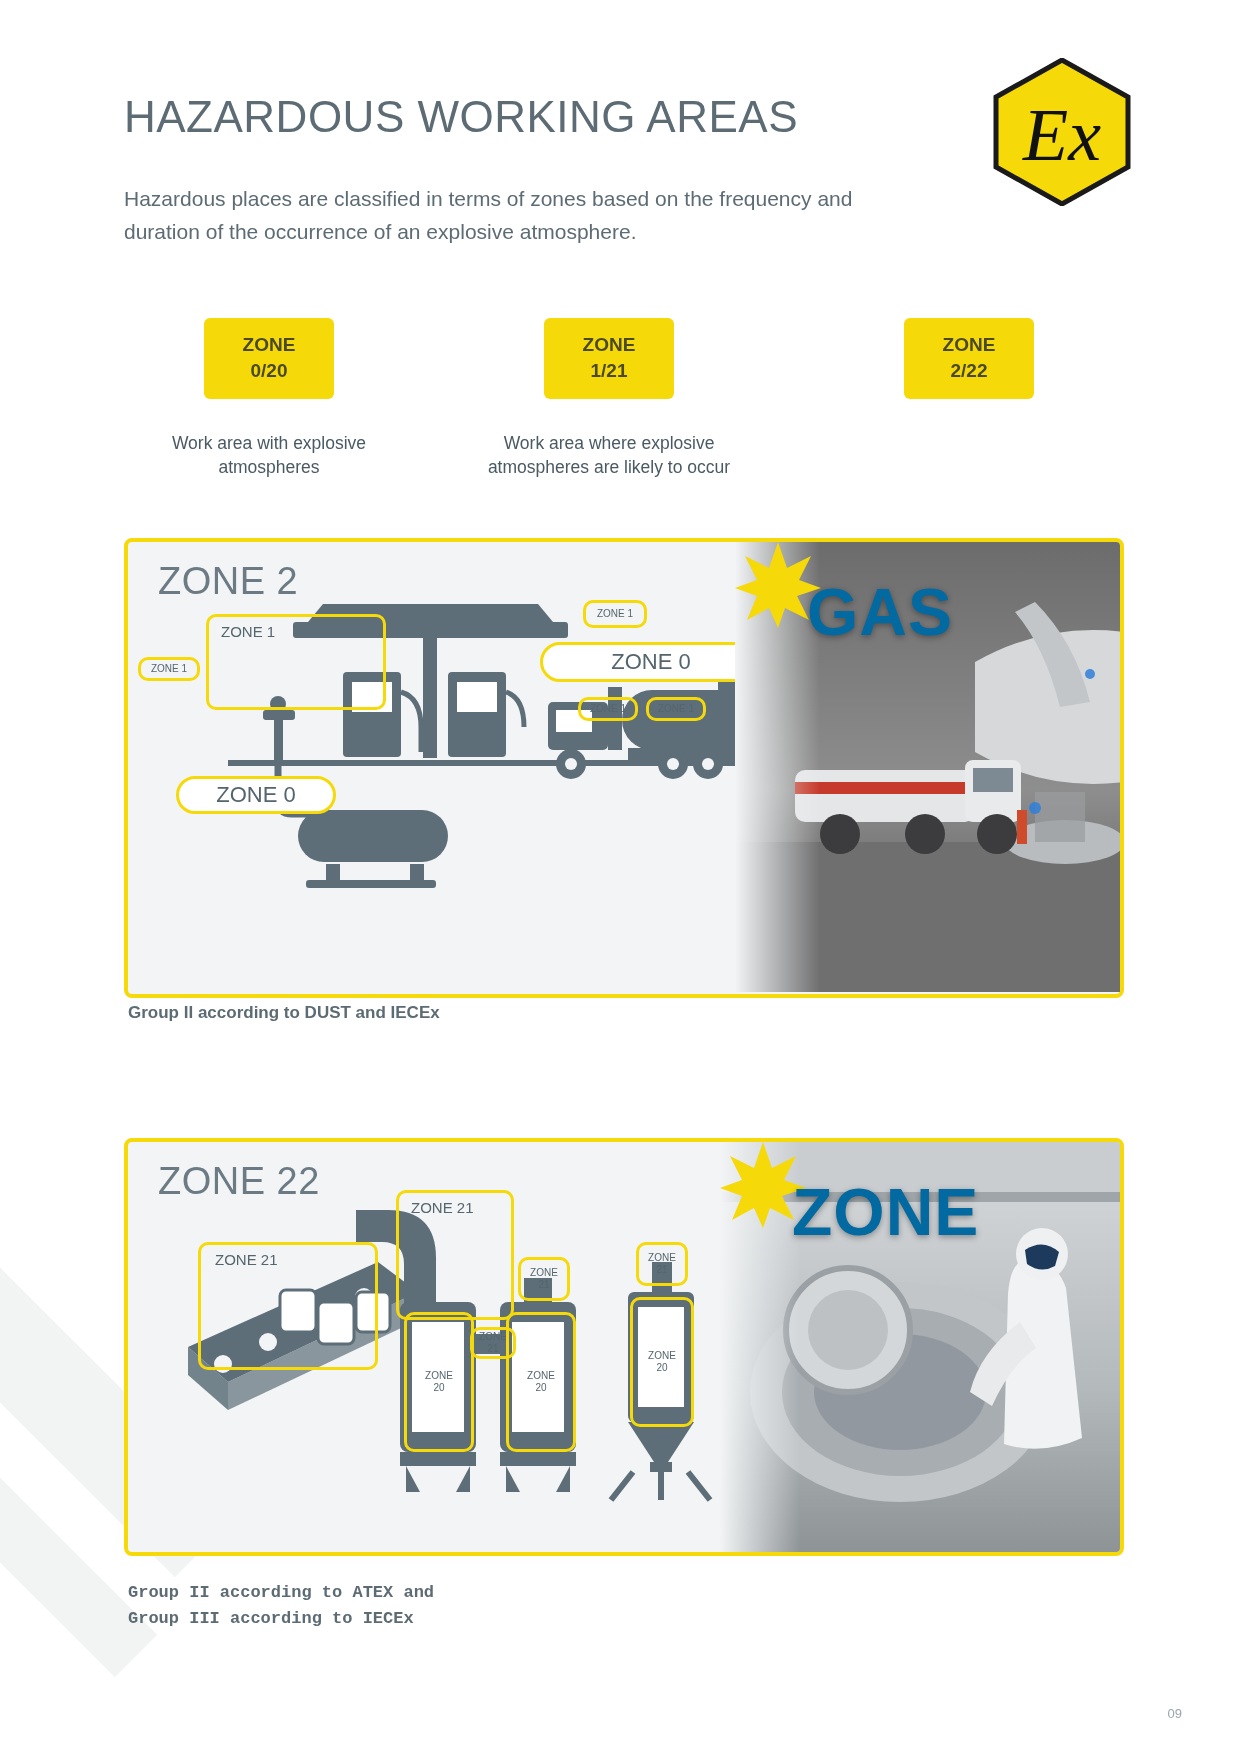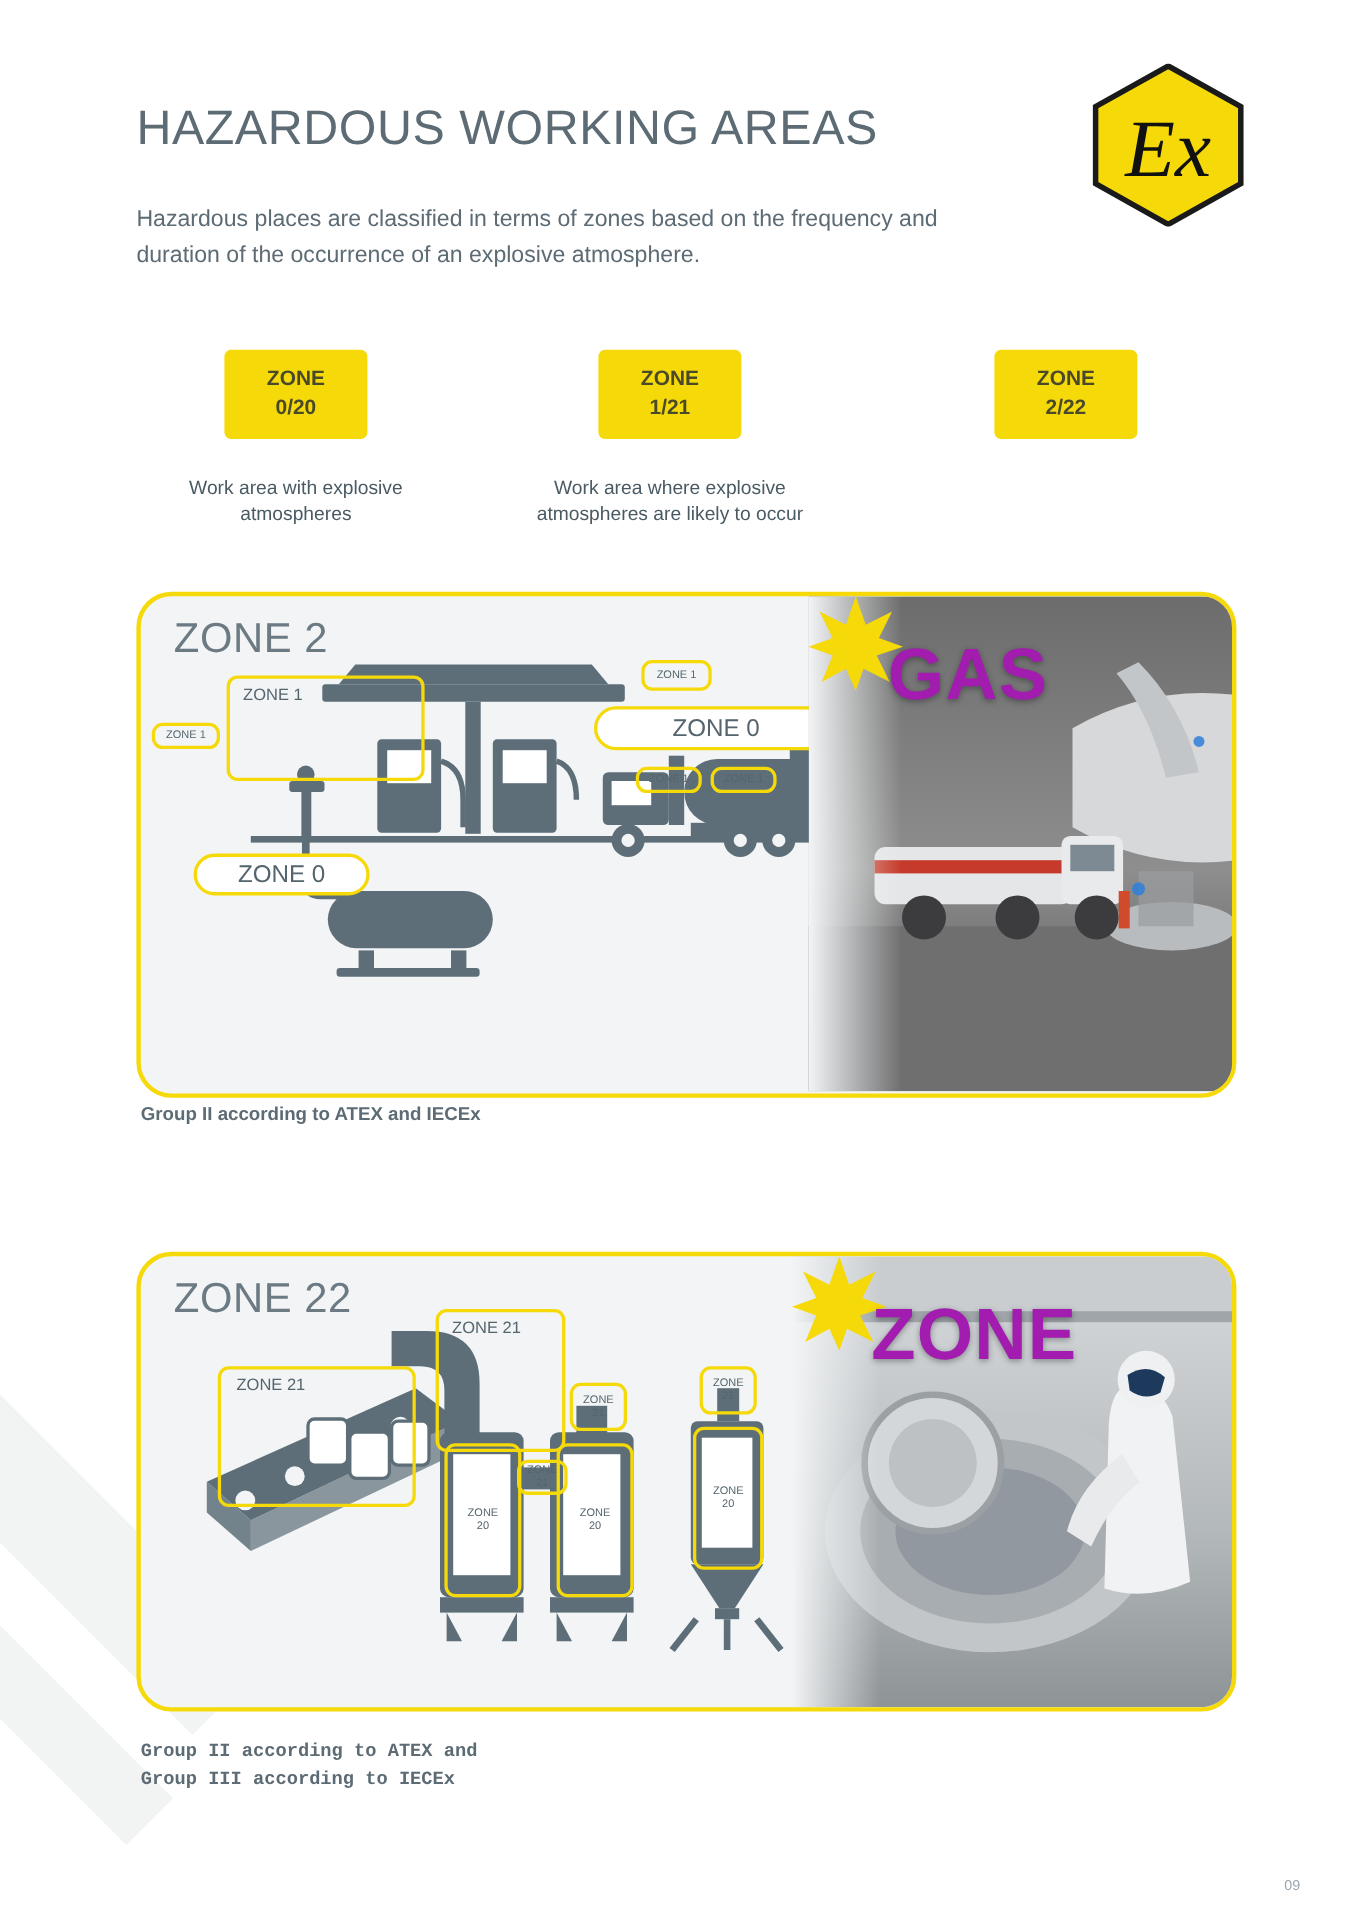--- a/index.html
+++ b/index.html
@@ -94,21 +94,21 @@
     line-height: 24px;
     color: #4a5a63;
   }
 
   
   .panel {
     position: absolute;
     left: 124px;
     width: 992px;
     border: 4px solid #f5d908;
-    border-radius: 32px;
+    border-radius: 8px;
     background: #f2f4f5;
     overflow: hidden;
   }
   .panel-gas { top: 538px; height: 452px; }
   .panel-dust { top: 1138px; height: 410px; }
 
   .panel-label {
     position: absolute;
     left: 30px;
     top: 18px;
@@ -124,21 +124,21 @@
     bottom: 0;
     width: 385px;
     overflow: hidden;
   }
   .photo-word {
     position: absolute;
     left: 72px;
     top: 32px;
     font-size: 66px;
     font-weight: bold;
-    color: #a21caf;
+    color: #0369a1;
     letter-spacing: 1px;
     text-shadow: 0 2px 6px rgba(0,0,0,.35);
   }
   .burst {
     position: absolute;
     left: 0px;
     top: 0px;
     width: 86px;
     height: 86px;
   }
@@ -318,21 +318,21 @@
         <circle cx="355" cy="132" r="5" fill="#2f7fd9" opacity=".85"></circle>
         <rect width="385" height="450" fill="url(#gfade)"></rect>
       </svg>
       <svg class="burst" viewBox="0 0 86 86">
         <polygon fill="#f5d908" points="43,0 52,26 76,14 64,38 86,46 62,54 74,78 50,66 43,86 34,66 12,78 22,54 0,46 22,38 10,14 34,26"></polygon>
       </svg>
       <div class="photo-word">GAS</div>
     </div>
   </div>
 
-  <div class="caption caption-gas">Group II according to ATEX and IECEx</div>
+  <div class="caption caption-gas">Group II according to DUST and IECEx</div>
 
   <div class="panel panel-dust">
     <div class="panel-label">ZONE 22</div>
 
     <svg viewBox="0 0 660 410" width="660" height="410" style="position:absolute;left:0;top:0;">
       <g fill="#5d6e78">
 
         <polygon points="60,205 250,120 290,150 100,240"></polygon>
         <polygon points="60,205 100,240 100,268 60,233" opacity=".85"></polygon>
         <polygon points="100,240 290,150 290,178 100,268" opacity=".7"></polygon>

